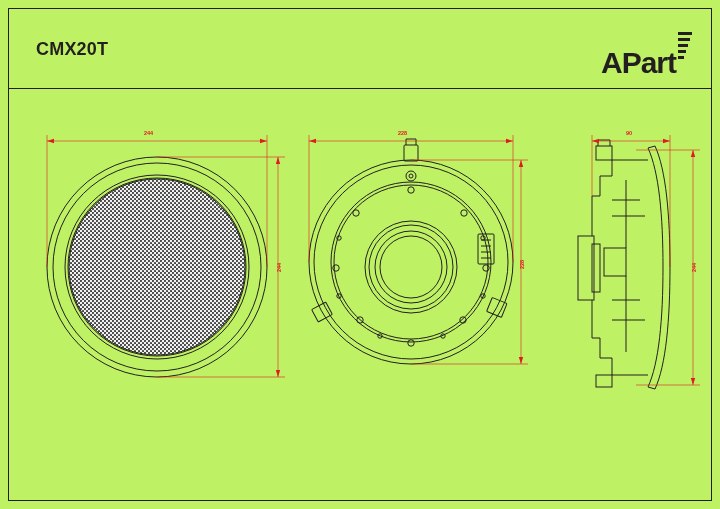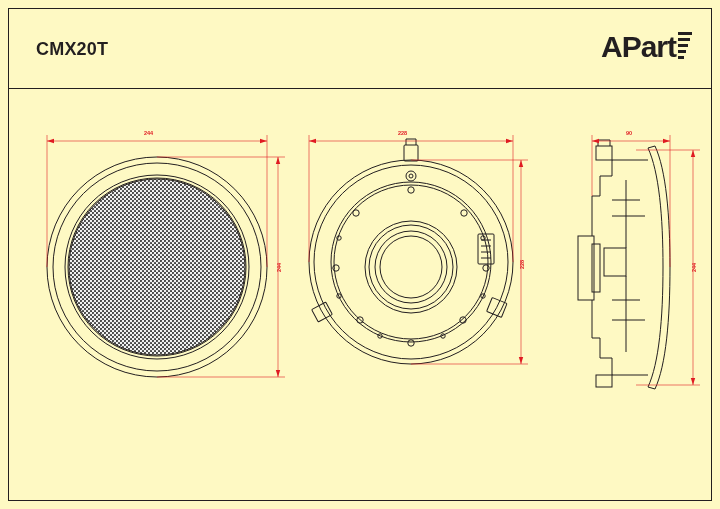--- a/index.html
+++ b/index.html
@@ -7,21 +7,21 @@
     padding: 0;
     background: #ffffff;
   }
   body {
     font-family: "Liberation Sans", sans-serif;
   }
   #sheet {
     position: relative;
     width: 720px;
     height: 509px;
-    background: #fef9c3;
+    background: #bef264;
     overflow: hidden;
   }
   .border-outer {
     position: absolute;
     left: 8px;
     top: 8px;
     width: 704px;
     height: 493px;
     border: 1px solid #231f20;
     box-sizing: border-box;
@@ -55,21 +55,21 @@
   .brand {
     position: absolute;
     right: 28px;
     top: 28px;
     width: 130px;
     height: 40px;
   }
   .brand-text {
     position: absolute;
     right: 16px;
-    top: 0;
+    top: 16px;
     font-size: 30px;
     font-weight: bold;
     color: #231f20;
     letter-spacing: -1px;
     line-height: 38px;
     text-align: right;
   }
   .brand-bars {
     position: absolute;
     right: 0;

